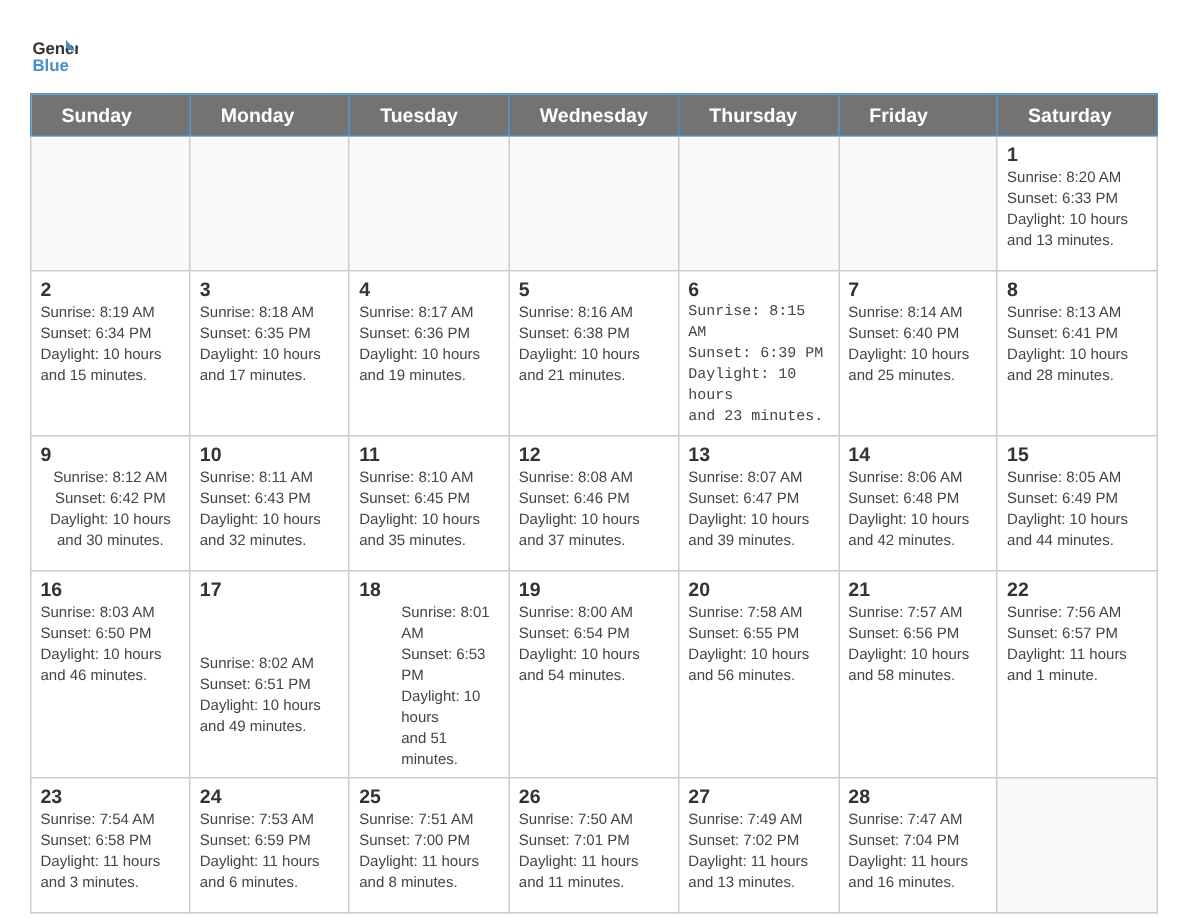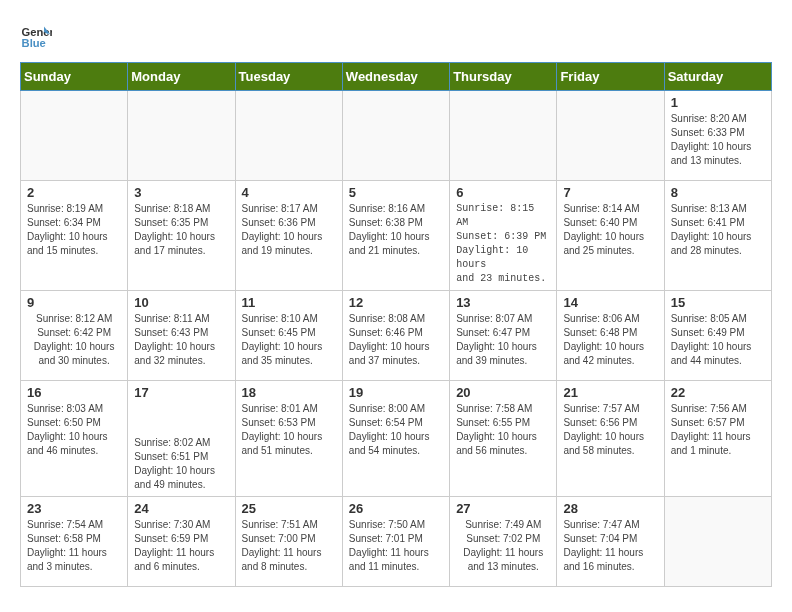--- a/index.html
+++ b/index.html
@@ -37,25 +37,25 @@
       font-size: 14px;
       color: #555;
       margin-top: 2px;
     }
     .calendar {
       width: 100%;
       border-collapse: collapse;
       border: 1px solid #ccc;
     }
     .calendar th {
-      background-color: #4d7c0f;
+      background-color: #737373;
       color: #fff;
       font-size: 13px;
       font-weight: bold;
-      padding: 6px 3px;
+      padding: 6px 20px;
       text-align: left;
       border: 1px solid #4a90c4;
     }
     .calendar td {
       vertical-align: top;
       border: 1px solid #ccc;
       padding: 4px 6px;
       width: 107px;
       min-height: 90px;
       height: 90px;
@@ -241,21 +241,21 @@
         </td>
         <td>
           <span class="day-num">17</span>
           <div class="day-info" style="white-space: pre-line; margin-top: 36px;">Sunrise: 8:02 AM
 Sunset: 6:51 PM
 Daylight: 10 hours
 and 49 minutes.</div>
         </td>
         <td>
           <span class="day-num">18</span>
-          <div class="day-info" style="white-space: pre-line;">Sunrise: 8:01 AM
+          <div class="day-info" style="white-space: pre-line; margin-left: 28px;">Sunrise: 8:01 AM
 Sunset: 6:53 PM
 Daylight: 10 hours
 and 51 minutes.</div>
         </td>
         <td>
           <span class="day-num">19</span>
           <div class="day-info" style="white-space: pre-line;">Sunrise: 8:00 AM
 Sunset: 6:54 PM
 Daylight: 10 hours
 and 54 minutes.</div>
@@ -285,42 +285,42 @@
       <tr>
         <td>
           <span class="day-num">23</span>
           <div class="day-info" style="white-space: pre-line;">Sunrise: 7:54 AM
 Sunset: 6:58 PM
 Daylight: 11 hours
 and 3 minutes.</div>
         </td>
         <td>
           <span class="day-num">24</span>
-          <div class="day-info" style="white-space: pre-line;">Sunrise: 7:30 AM
+          <div class="day-info" style="white-space: pre-line;">Sunrise: 7:53 AM
 Sunset: 6:59 PM
 Daylight: 11 hours
 and 6 minutes.</div>
         </td>
         <td>
           <span class="day-num">25</span>
           <div class="day-info" style="white-space: pre-line;">Sunrise: 7:51 AM
 Sunset: 7:00 PM
 Daylight: 11 hours
 and 8 minutes.</div>
         </td>
         <td>
           <span class="day-num">26</span>
           <div class="day-info" style="white-space: pre-line;">Sunrise: 7:50 AM
 Sunset: 7:01 PM
 Daylight: 11 hours
 and 11 minutes.</div>
         </td>
         <td>
           <span class="day-num">27</span>
-          <div class="day-info" style="white-space: pre-line; text-align: center;">Sunrise: 7:49 AM
+          <div class="day-info" style="white-space: pre-line;">Sunrise: 7:49 AM
 Sunset: 7:02 PM
 Daylight: 11 hours
 and 13 minutes.</div>
         </td>
         <td>
           <span class="day-num">28</span>
           <div class="day-info" style="white-space: pre-line;">Sunrise: 7:47 AM
 Sunset: 7:04 PM
 Daylight: 11 hours
 and 16 minutes.</div>

